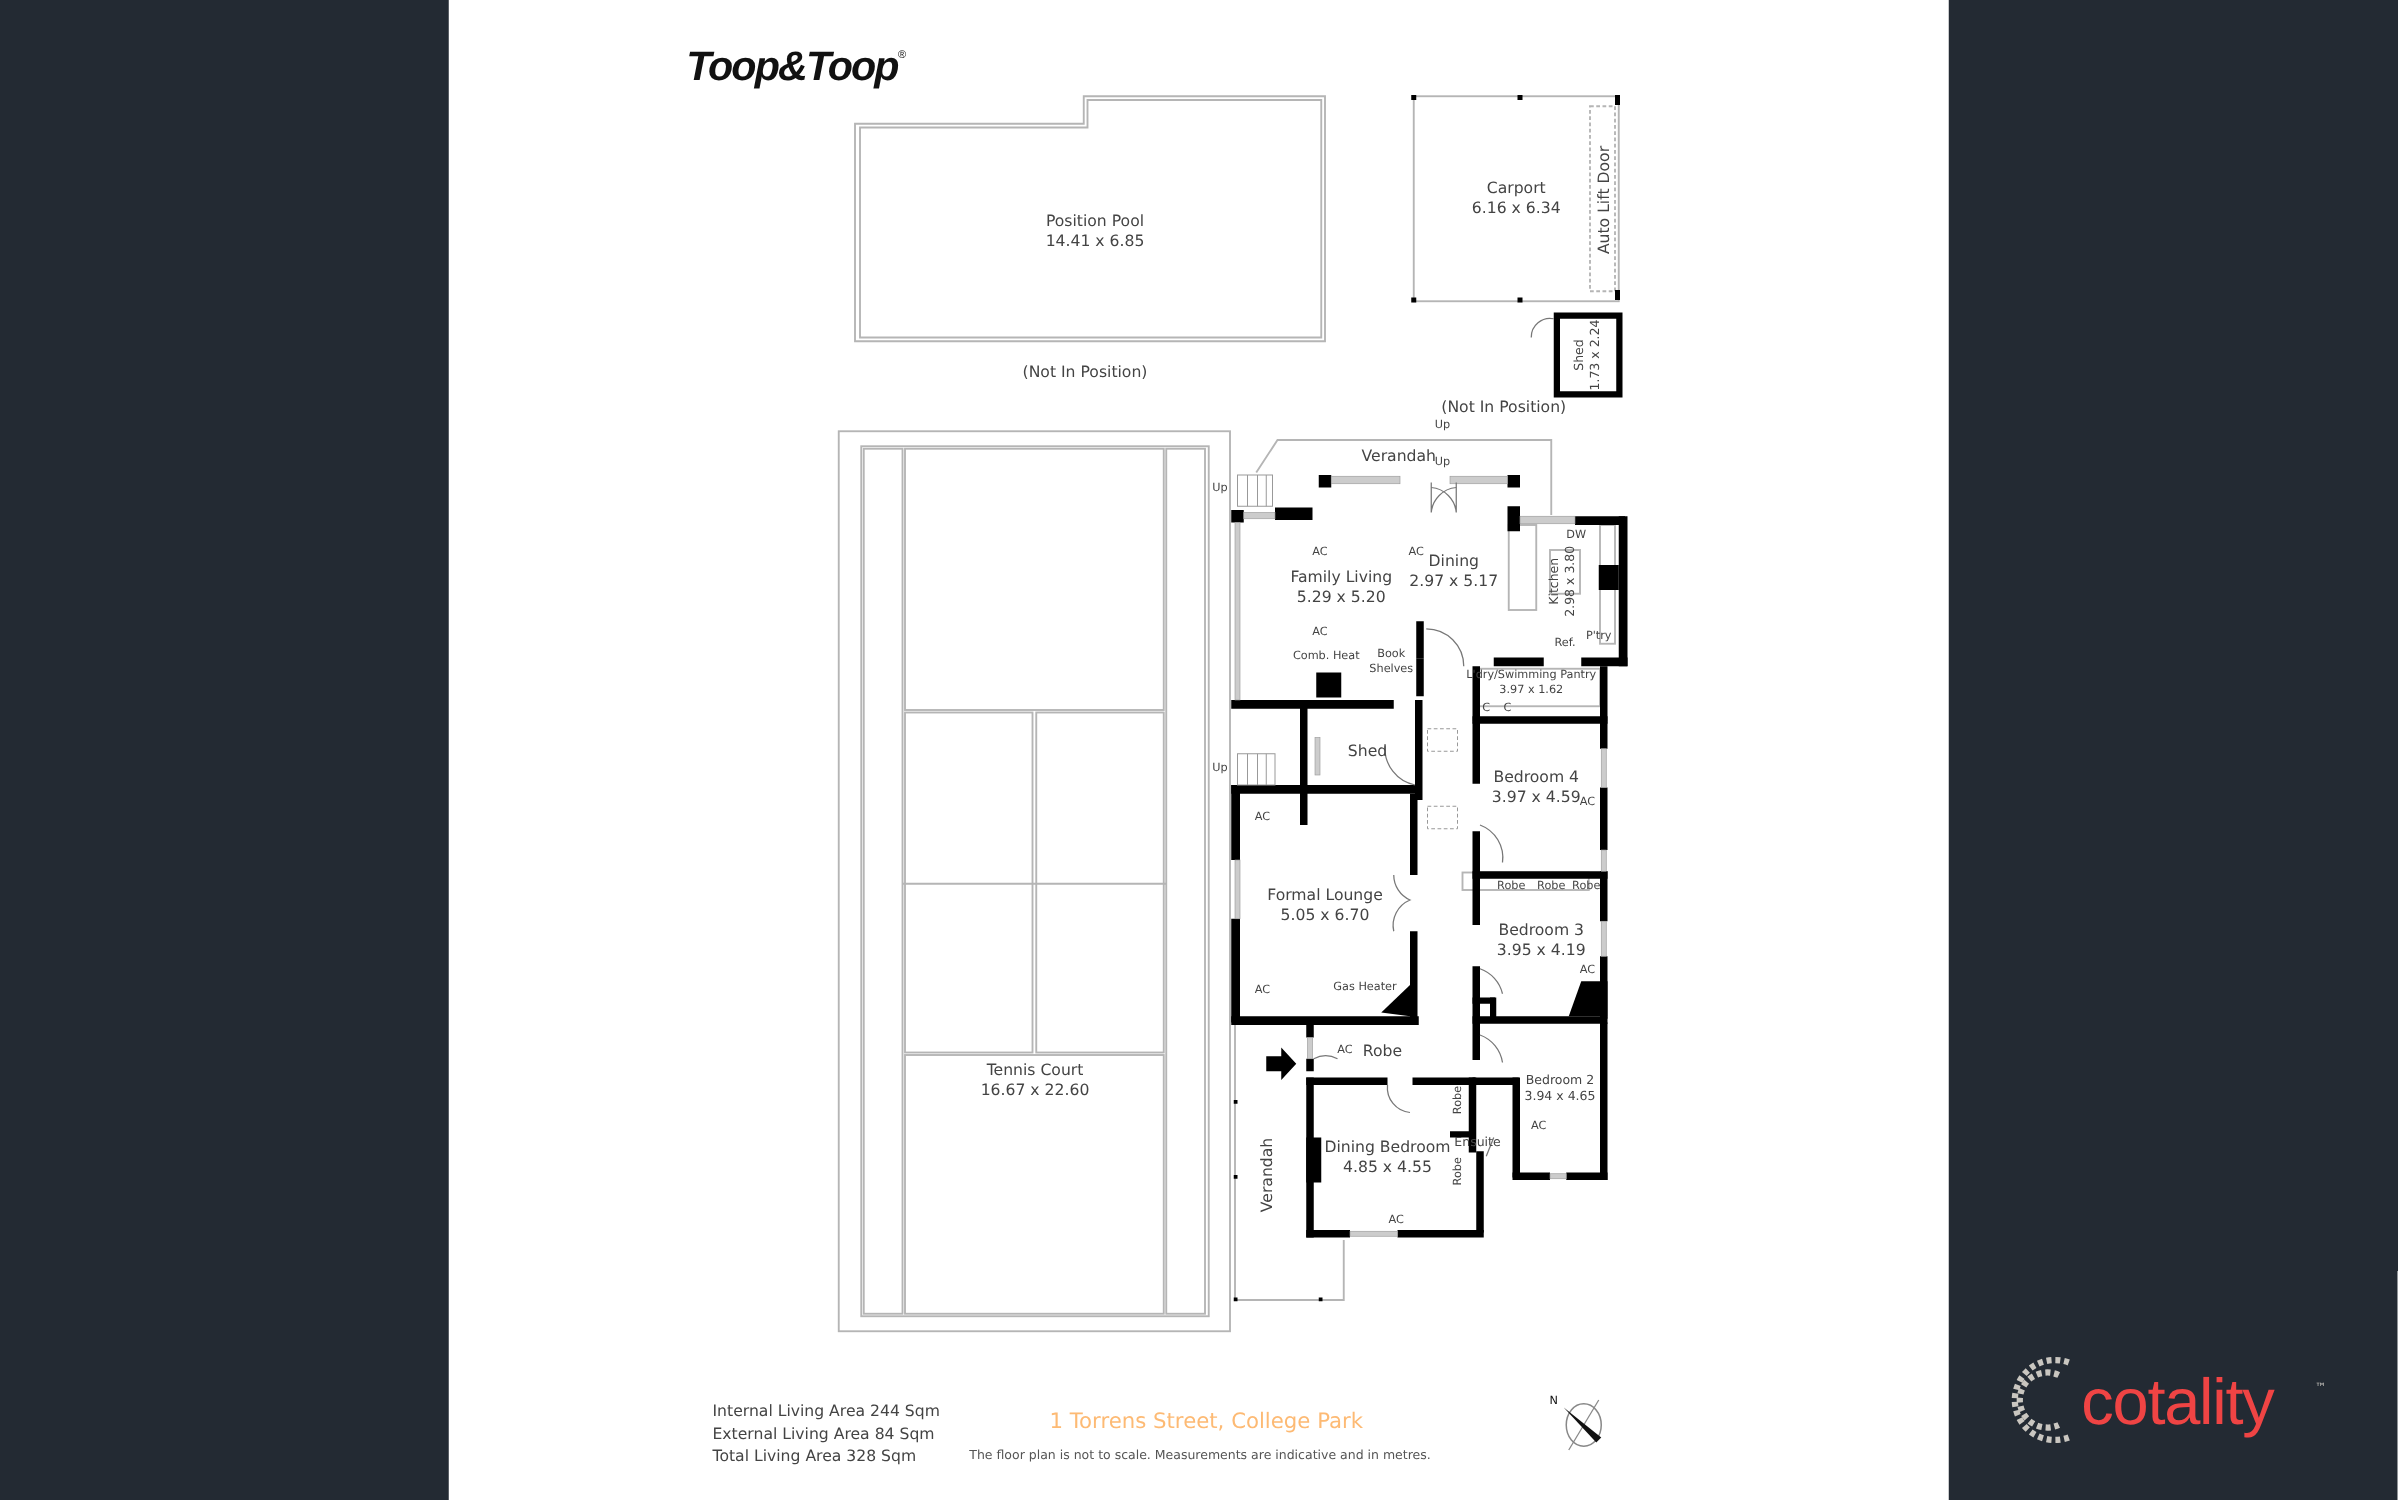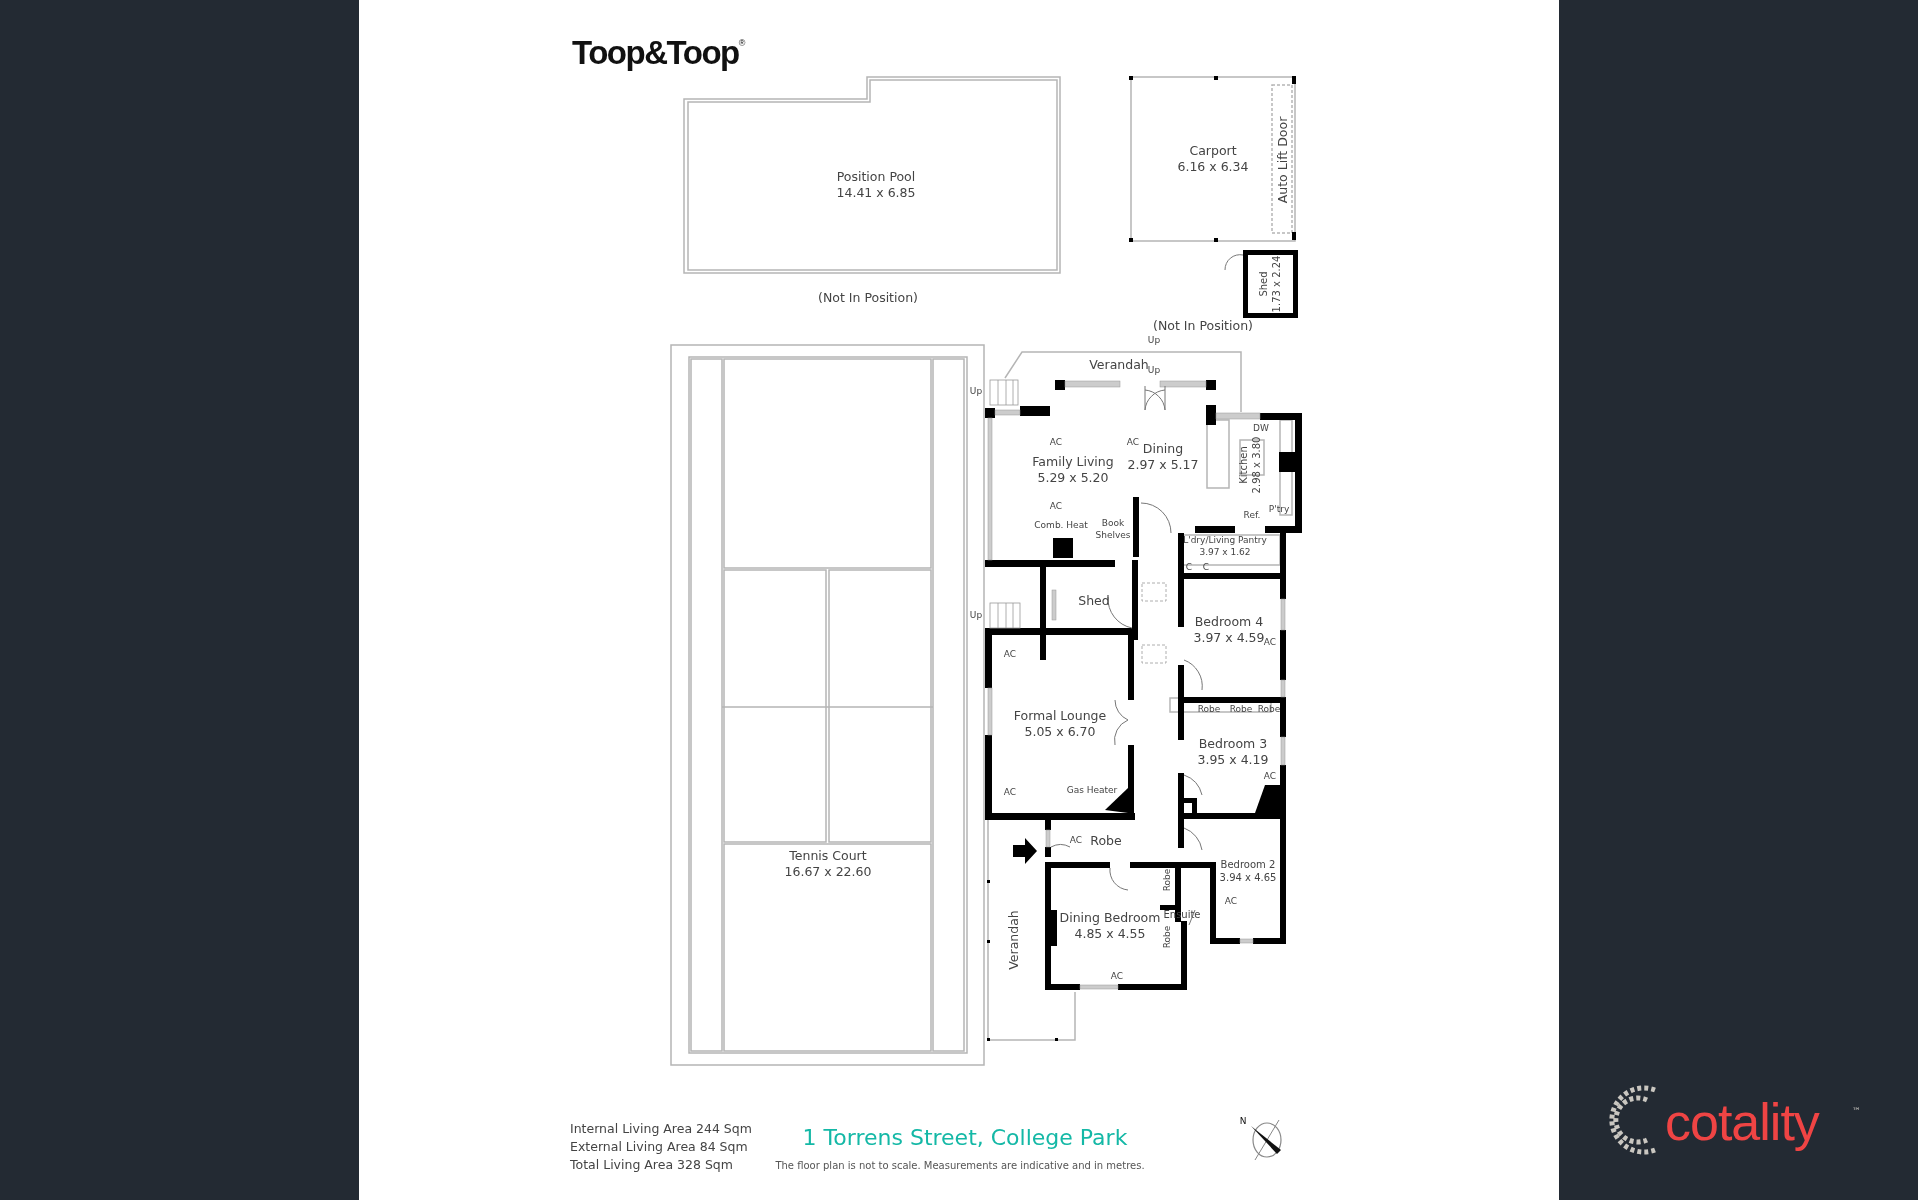--- a/index.html
+++ b/index.html
@@ -4,24 +4,24 @@
 <style>
   html,body{margin:0;padding:0;}
   body{width:1918px;height:1200px;background:#232a33;position:relative;overflow:hidden;font-family:"DejaVu Sans","Liberation Sans",sans-serif;}
   .page{position:absolute;left:359px;top:0;width:1200px;height:1200px;background:#fff;}
   .plan{position:absolute;left:0;top:0;width:1918px;height:1200px;}
   .lbl{position:absolute;color:#444;font-size:12.5px;text-align:center;line-height:1.3;white-space:nowrap;transform:translate(-50%,-50%);}
   .lbl .dim{display:block;}
   .sm{font-size:10px;}
   .xs{font-size:9px;}
   .rot{transform:translate(-50%,-50%) rotate(-90deg);}
-  .logo{position:absolute;left:572px;top:34px;font-family:"Liberation Sans",sans-serif;font-weight:bold;font-size:33px;letter-spacing:-1.5px;color:#111;}
+  .logo{position:absolute;left:549px;top:34px;font-family:"Liberation Sans",sans-serif;font-weight:bold;font-size:33px;letter-spacing:-1.5px;color:#111;font-style:italic;}
   .logo sup{font-size:9px;font-weight:normal;vertical-align:top;position:relative;top:4px;}
   .areas{position:absolute;left:570px;top:1120px;font-size:12.5px;color:#444;line-height:18px;font-family:"DejaVu Sans",sans-serif;}
-  .addr{position:absolute;left:965px;top:1137px;transform:translate(-50%,-50%);font-size:22px;color:#14b8a6;white-space:nowrap;}
+  .addr{position:absolute;left:965px;top:1137px;transform:translate(-50%,-50%);font-size:17px;color:#fdba74;white-space:nowrap;}
   .disc{position:absolute;left:960px;top:1165px;transform:translate(-50%,-50%);font-size:10px;color:#555;white-space:nowrap;}
   .brand-text{position:absolute;left:1665px;top:1092px;font-family:Liberation Sans, sans-serif;font-size:52px;color:#ef4444;letter-spacing:-1px;}
   .brand-tm{position:absolute;left:1852px;top:1106px;font-size:9px;color:#c9c6c0;}
 </style>
 </head>
 <body>
 
 <div class="page"></div>
 
 <svg class="plan" viewBox="0 0 1918 1200" xmlns="http://www.w3.org/2000/svg">
@@ -204,21 +204,21 @@
 <div class="lbl rot" style="left:1014px;top:940px">Verandah</div>
 
 <div class="lbl xs" style="left:976px;top:392px">Up</div>
 <div class="lbl xs" style="left:976px;top:616px">Up</div>
 <div class="lbl xs" style="left:1154px;top:341px">Up</div>
 <div class="lbl xs" style="left:1154px;top:371px">Up</div>
 
 <div class="lbl" style="left:1073px;top:470px"><span>Family Living</span><span class="dim">5.29 x 5.20</span></div>
 <div class="lbl" style="left:1163px;top:457px"><span>Dining</span><span class="dim">2.97 x 5.17</span></div>
 <div class="lbl rot sm" style="left:1250px;top:465px"><span>Kitchen</span><span class="dim">2.98 x 3.80</span></div>
-<div class="lbl xs" style="left:1225px;top:547px"><span>L'dry/Living Pantry</span><span class="dim">3.97 x 1.62</span></div>
+<div class="lbl xs" style="left:1225px;top:547px"><span>L'dry/Swimming Pantry</span><span class="dim">3.97 x 1.62</span></div>
 <div class="lbl" style="left:1094px;top:601px">Shed</div>
 <div class="lbl" style="left:1229px;top:630px"><span>Bedroom 4</span><span class="dim">3.97 x 4.59</span></div>
 <div class="lbl" style="left:1060px;top:724px"><span>Formal Lounge</span><span class="dim">5.05 x 6.70</span></div>
 <div class="lbl" style="left:1233px;top:752px"><span>Bedroom 3</span><span class="dim">3.95 x 4.19</span></div>
 <div class="lbl" style="left:1106px;top:841px">Robe</div>
 <div class="lbl sm" style="left:1248px;top:871px"><span>Bedroom 2</span><span class="dim">3.94 x 4.65</span></div>
 <div class="lbl" style="left:1110px;top:926px"><span>Dining Bedroom</span><span class="dim">4.85 x 4.55</span></div>
 <div class="lbl sm" style="left:1182px;top:914px">Ensuite</div>
 
 <div class="lbl xs" style="left:1061px;top:526px">Comb. Heat</div>

